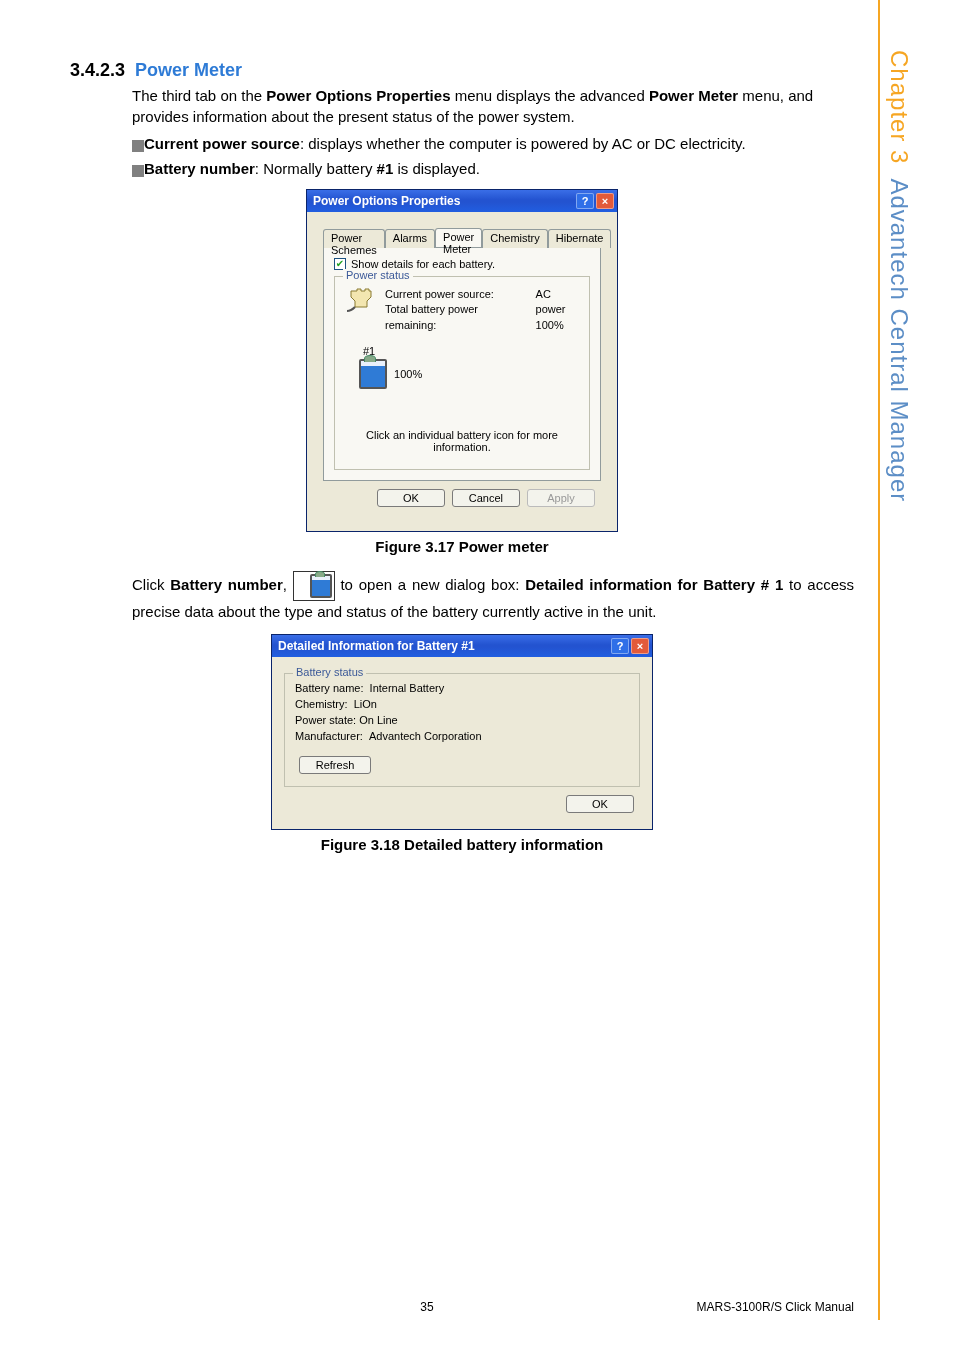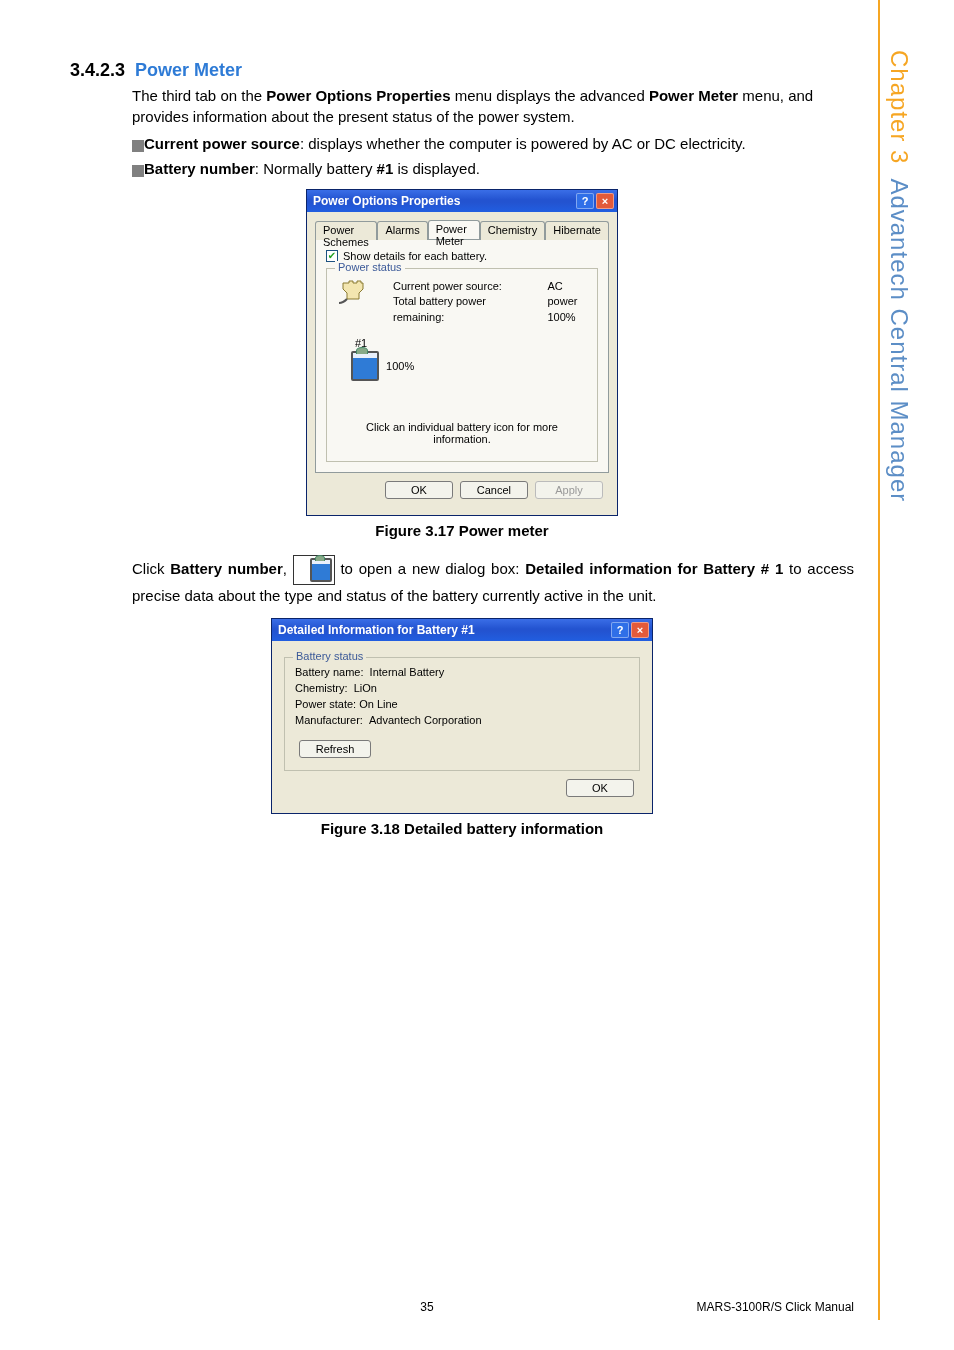--- a/index.html
+++ b/index.html
@@ -69,41 +69,41 @@
     padding: 0 3px 0 6px;
   }
   .xp-titlebar .ttl { font-size: 12px; white-space: nowrap; }
   .xp-titlebar .ctrls { display: flex; gap: 2px; }
   .xp-titlebar .ctrls span {
     width: 18px; height: 16px; display: inline-flex; align-items: center; justify-content: center;
     font-weight: bold; font-size: 11px; border-radius: 2px; border: 1px solid rgba(255,255,255,0.4);
   }
   .xp-help { background: #2f6fe8; color: #fff; }
   .xp-close { background: #e35a3a; color: #fff; }
-  .xp-body { padding: 8px; }
+  .xp-body { padding: 16px; }
   .xp-tabs { display: flex; height: 20px; border-bottom: 1px solid #919b9c; }
   .xp-tab {
     border: 1px solid #919b9c; border-bottom: none;
     border-radius: 3px 3px 0 0; padding: 2px 7px; font-size: 11px;
     background: #ece9d8; margin-right: 0px; position: relative; top: 1px;
   }
   .xp-tab.active { background: #f9f8f3; top: 0; padding-bottom: 3px; z-index: 2; }
   .xp-tabpanel {
     border: 1px solid #919b9c; border-top: none;
     background: #f9f8f3; padding: 10px;
   }
   .xp-check { display: flex; align-items: center; gap: 5px; margin-bottom: 6px; }
   .xp-check .box { width: 12px; height: 12px; border: 1px solid #1c5180; background: #fff; display:inline-flex; align-items:center; justify-content:center; color:#21a121; font-size:10px; line-height:1; }
   .fieldset { border: 1px solid #c0c0b0; padding: 10px; position: relative; margin-top: 6px; }
   .fieldset .legend { position: absolute; top: -8px; left: 8px; background: #f9f8f3; color: #3b5998; padding: 0 3px; font-size: 11px; }
   .plug-icon {
     width: 30px; height: 26px; display: inline-block; vertical-align: top;
   }
   .plug-icon svg { width: 30px; height: 26px; }
-  .pwr-rows { display: flex; gap: 26px; }
+  .pwr-rows { display: flex; gap: 10px; }
   .pwr-text { font-size: 11px; line-height: 1.4; }
   .batt-block { margin-top: 12px; }
   .batt-block .lbl { font-size: 11px; margin-left: 18px; margin-bottom: 2px; }
   .batt-icon {
     width: 28px; height: 30px; display: inline-block; border: 2px solid #555; border-radius: 2px;
     vertical-align: middle; margin-left: 14px; background: linear-gradient(to bottom, #e9f0fb 20%, #2f7bd6 20%);
     position: relative;
   }
   .batt-icon::before {
     content: ""; position: absolute; top: -6px; left: 3px; width: 10px; height: 6px;

